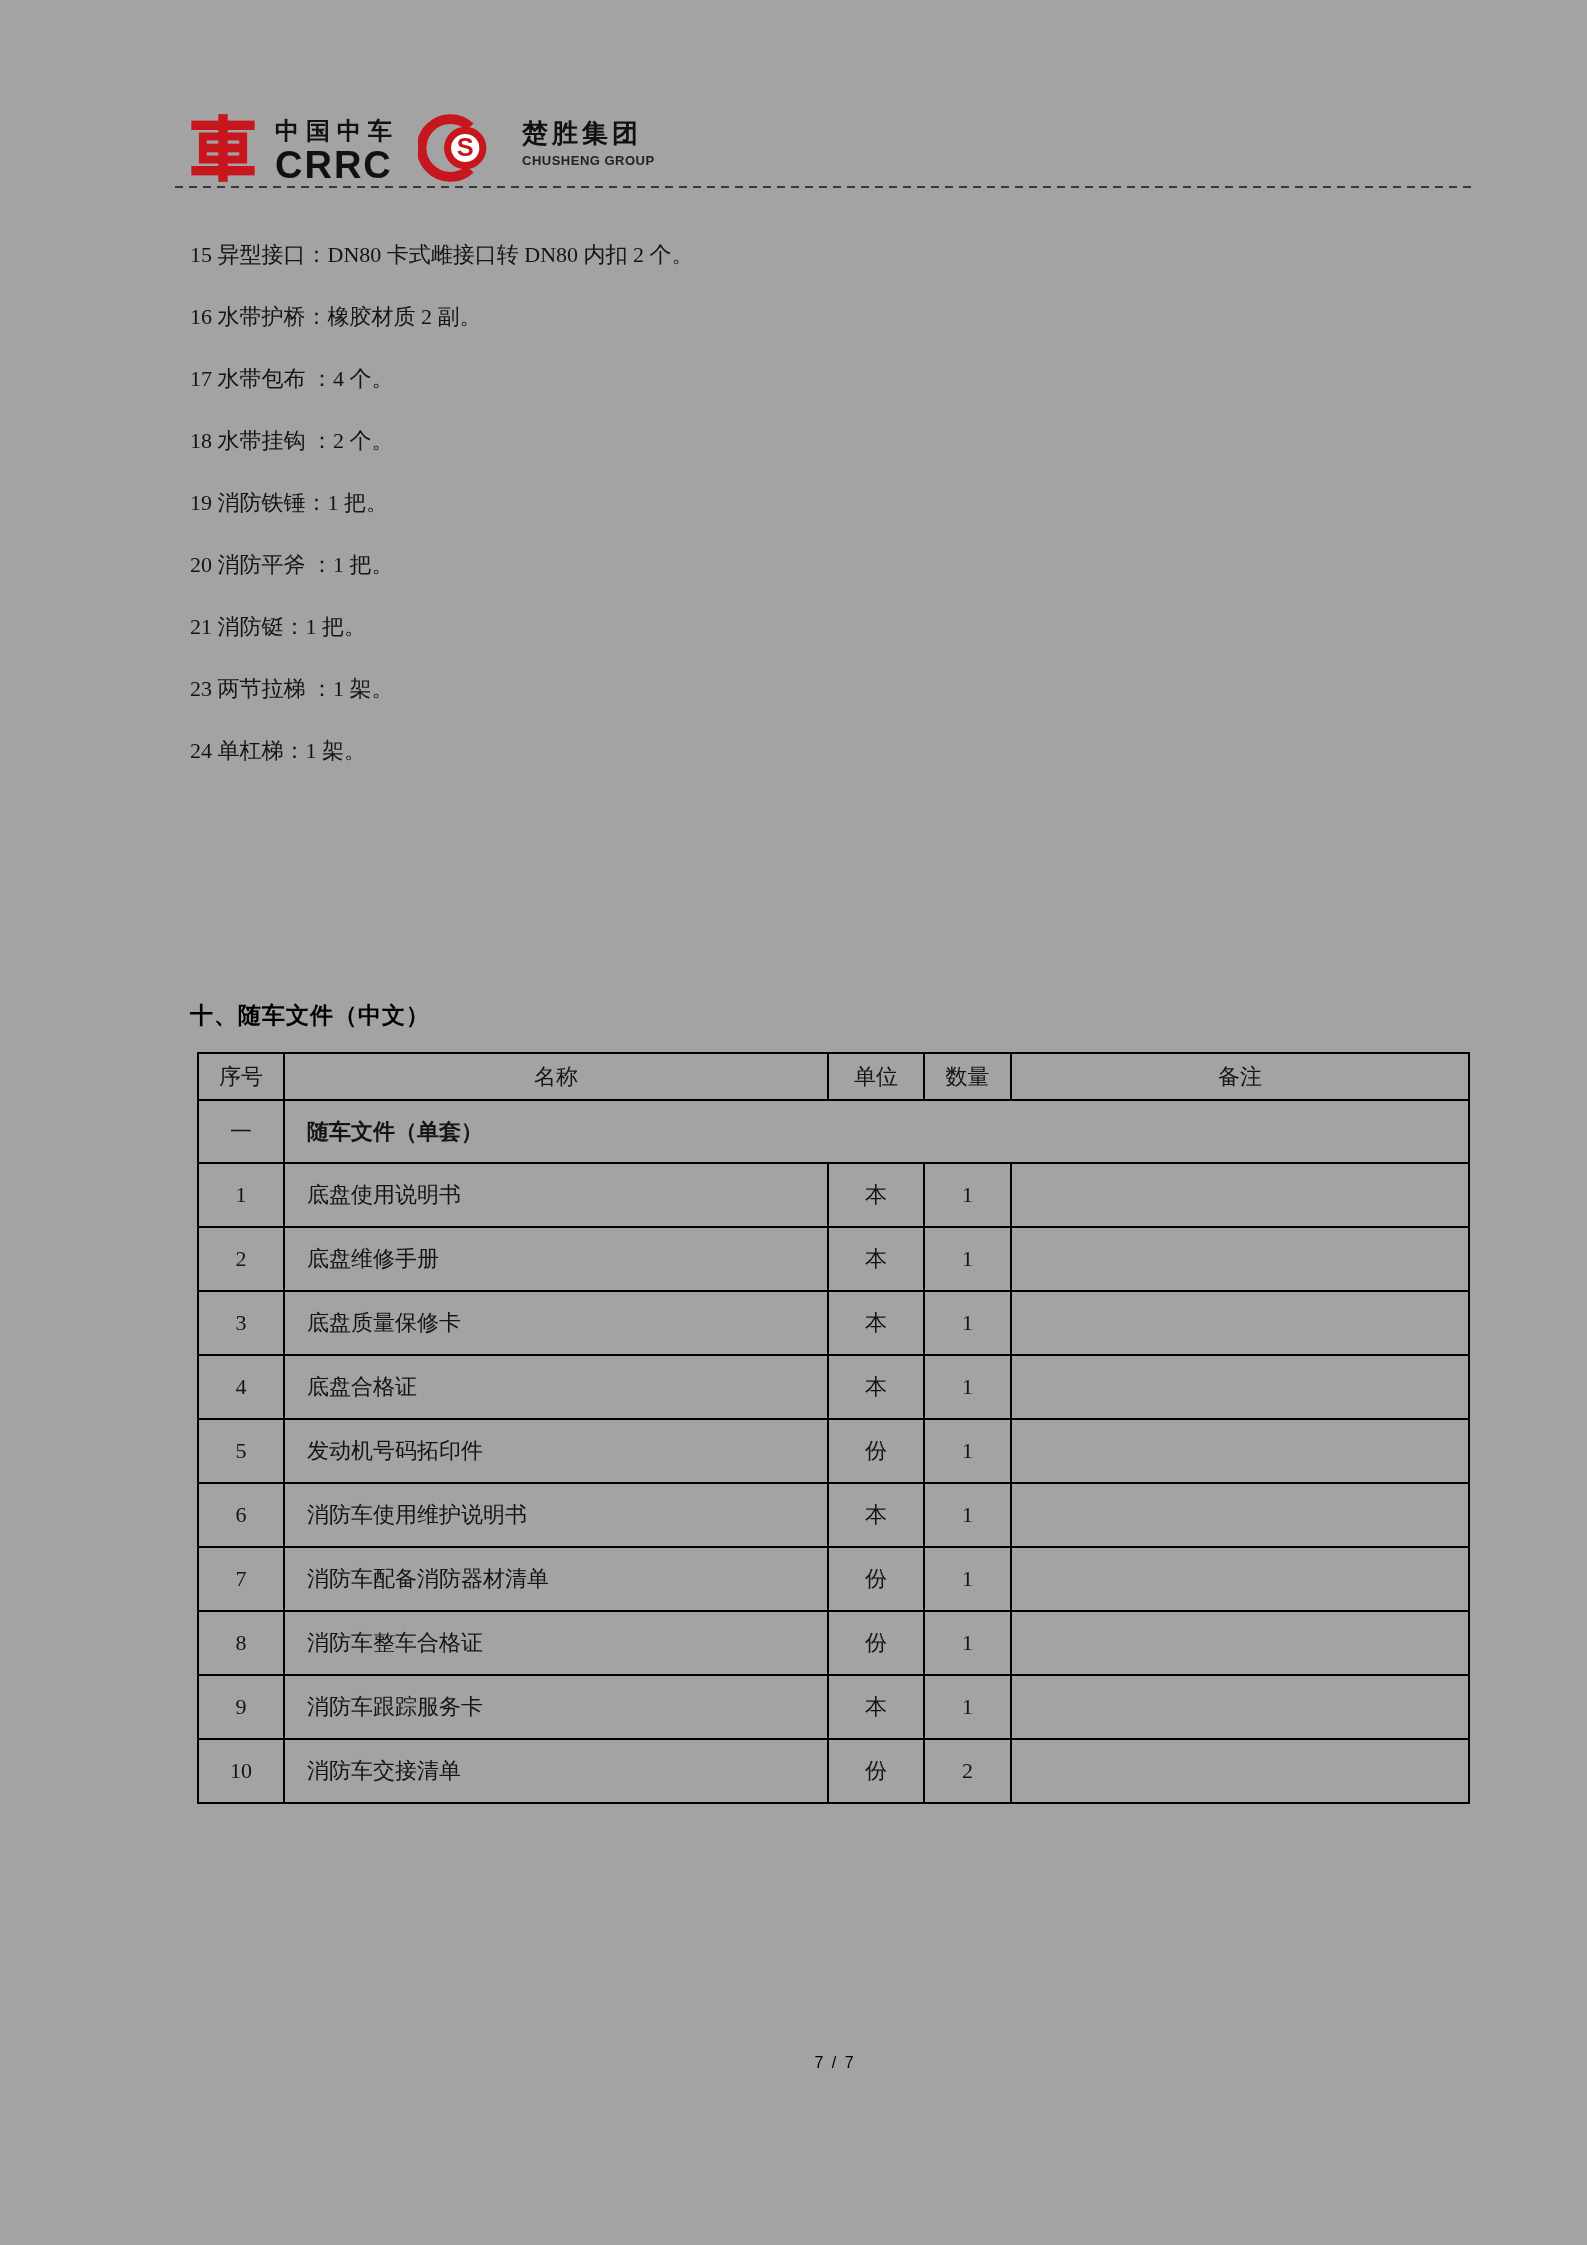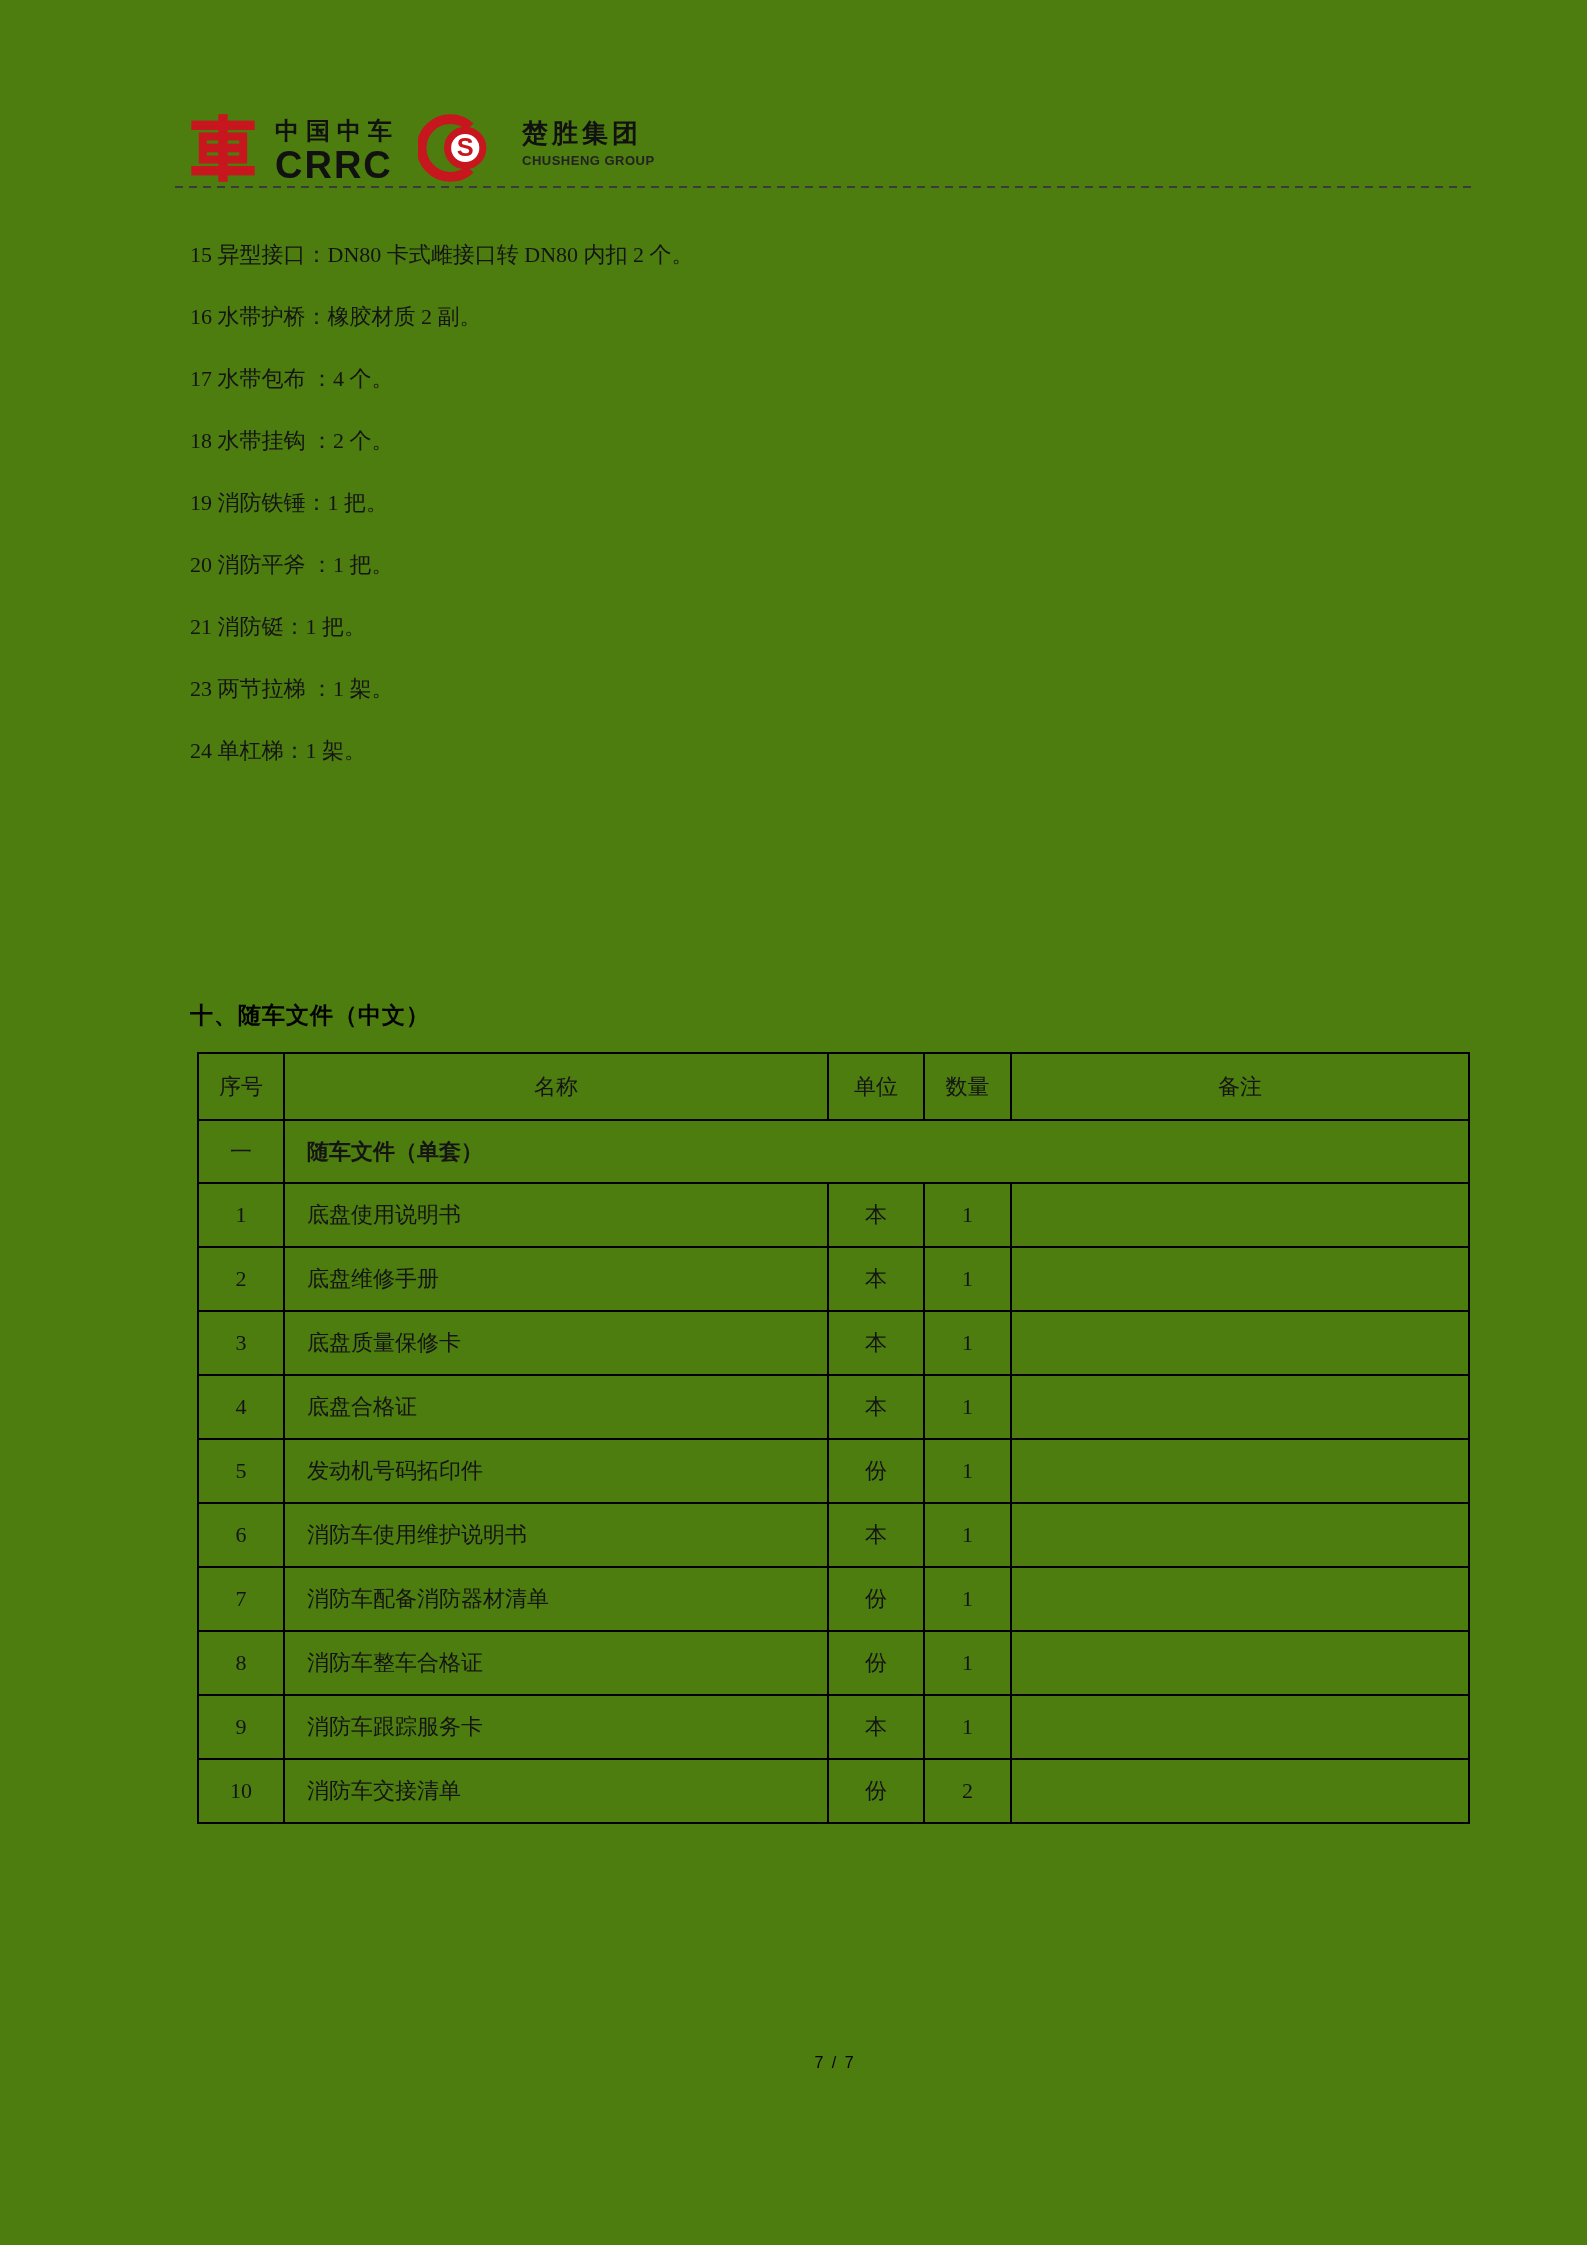--- a/index.html
+++ b/index.html
@@ -1,18 +1,18 @@
 <!DOCTYPE html>
 <html><head>
 <meta charset="utf-8">
 <style>
   html,body { margin:0; padding:0; background:#e8e8e8; }
   .page {
     position:relative; width:1587px; height:2245px; margin:0 auto;
-    background:#4d7c0f; overflow:hidden;
+    background:#a3a3a3; overflow:hidden;
     font-family:"Liberation Serif","DejaVu Serif",serif; color:#1a1a1a;
   }
 
   
   .logo-block { position:absolute; display:flex; align-items:flex-start; }
   .crrc-block { left:187px; top:112px; }
   .cs-block   { left:418px; top:112px; }
   .logo-svg { display:block; }
   .crrc-textcol { margin-left:16px; padding-top:6px; }
   .crrc-cn {
@@ -51,21 +51,21 @@
     font-weight:bold; font-size:23px; color:#000; letter-spacing:1px;
   }
 
   
   .doc-table {
     position:absolute; left:197px; top:1052px; width:1271px;
     border-collapse:collapse; table-layout:fixed; font-size:22px; color:#141414;
   }
   .doc-table td { border:2px solid #000; text-align:center; padding:0; overflow:hidden; }
   .doc-table tr { height:64px; }
-  .doc-table tr.header-row { height:67px; }
+  .doc-table tr.header-row { height:47px; }
   .doc-table tr.group-row  { height:63px; }
   .doc-table td.name-cell { text-align:left; padding-left:22px; }
   .doc-table td.group-name-cell {
     text-align:left; padding-left:22px;
     font-family:"Liberation Sans","DejaVu Sans",sans-serif; font-weight:bold;
   }
   .col-no   { width:86px; }
   .col-name { width:544px; }
   .col-unit { width:96px; }
   .col-qty  { width:87px; }

